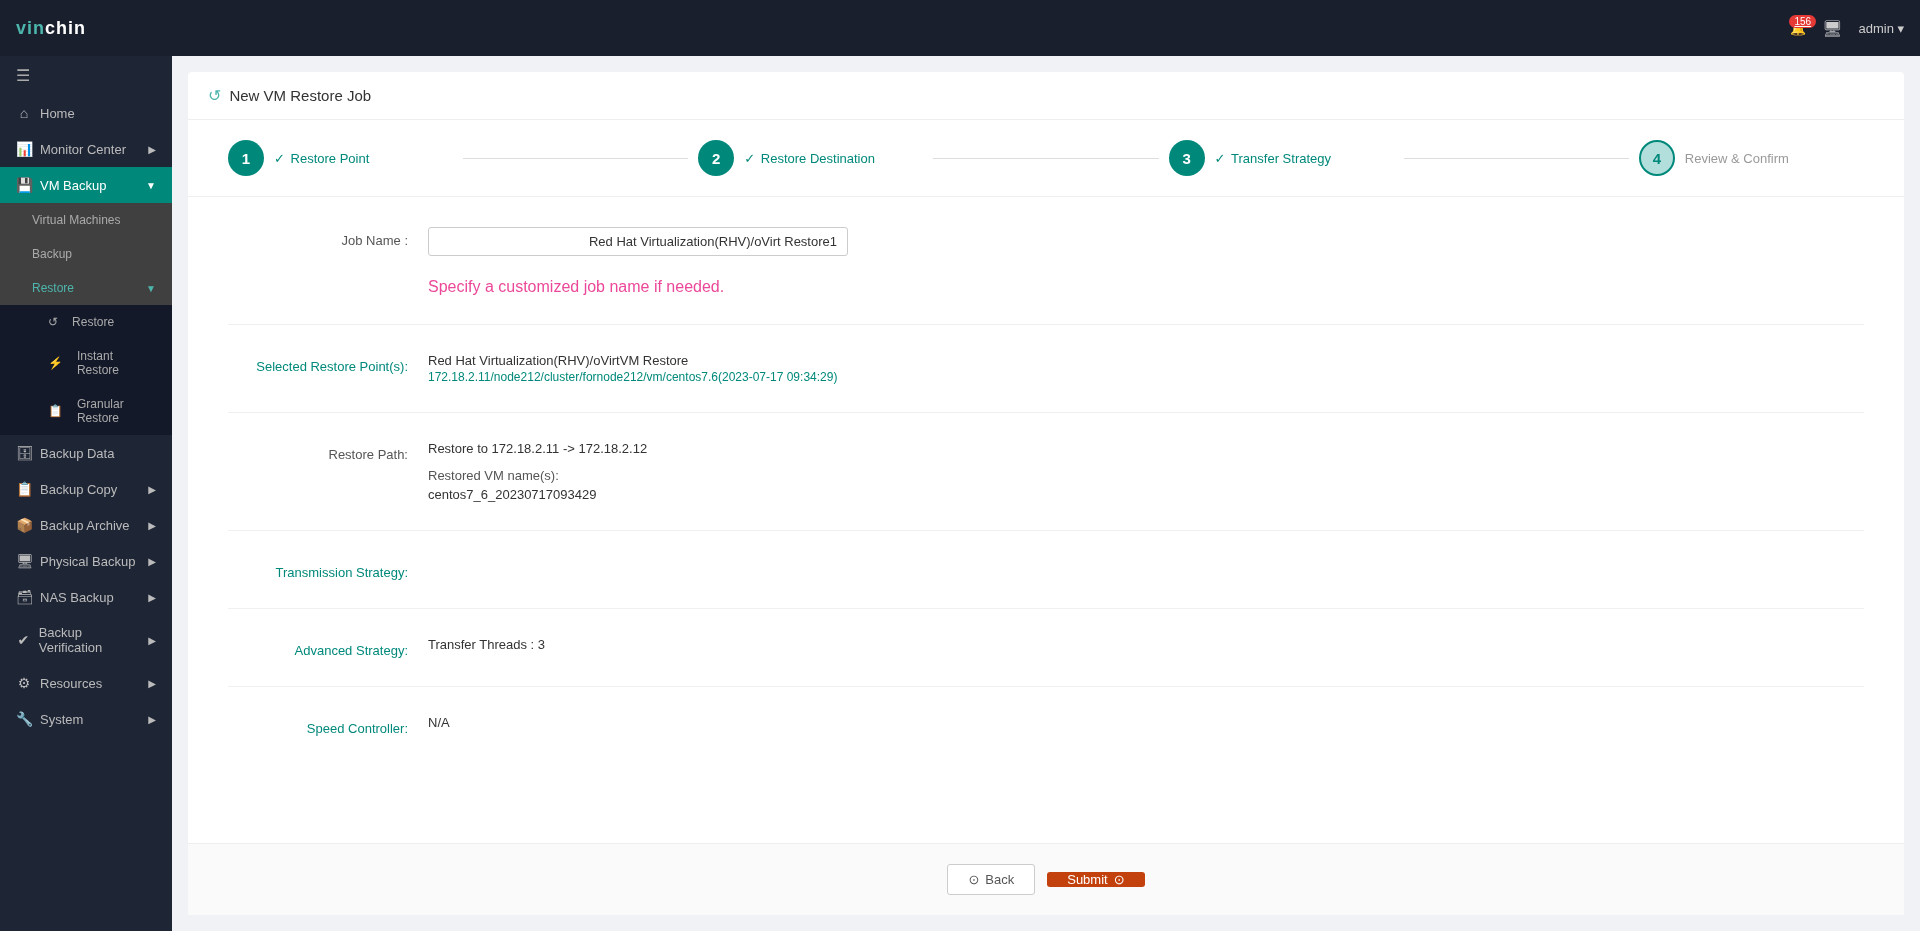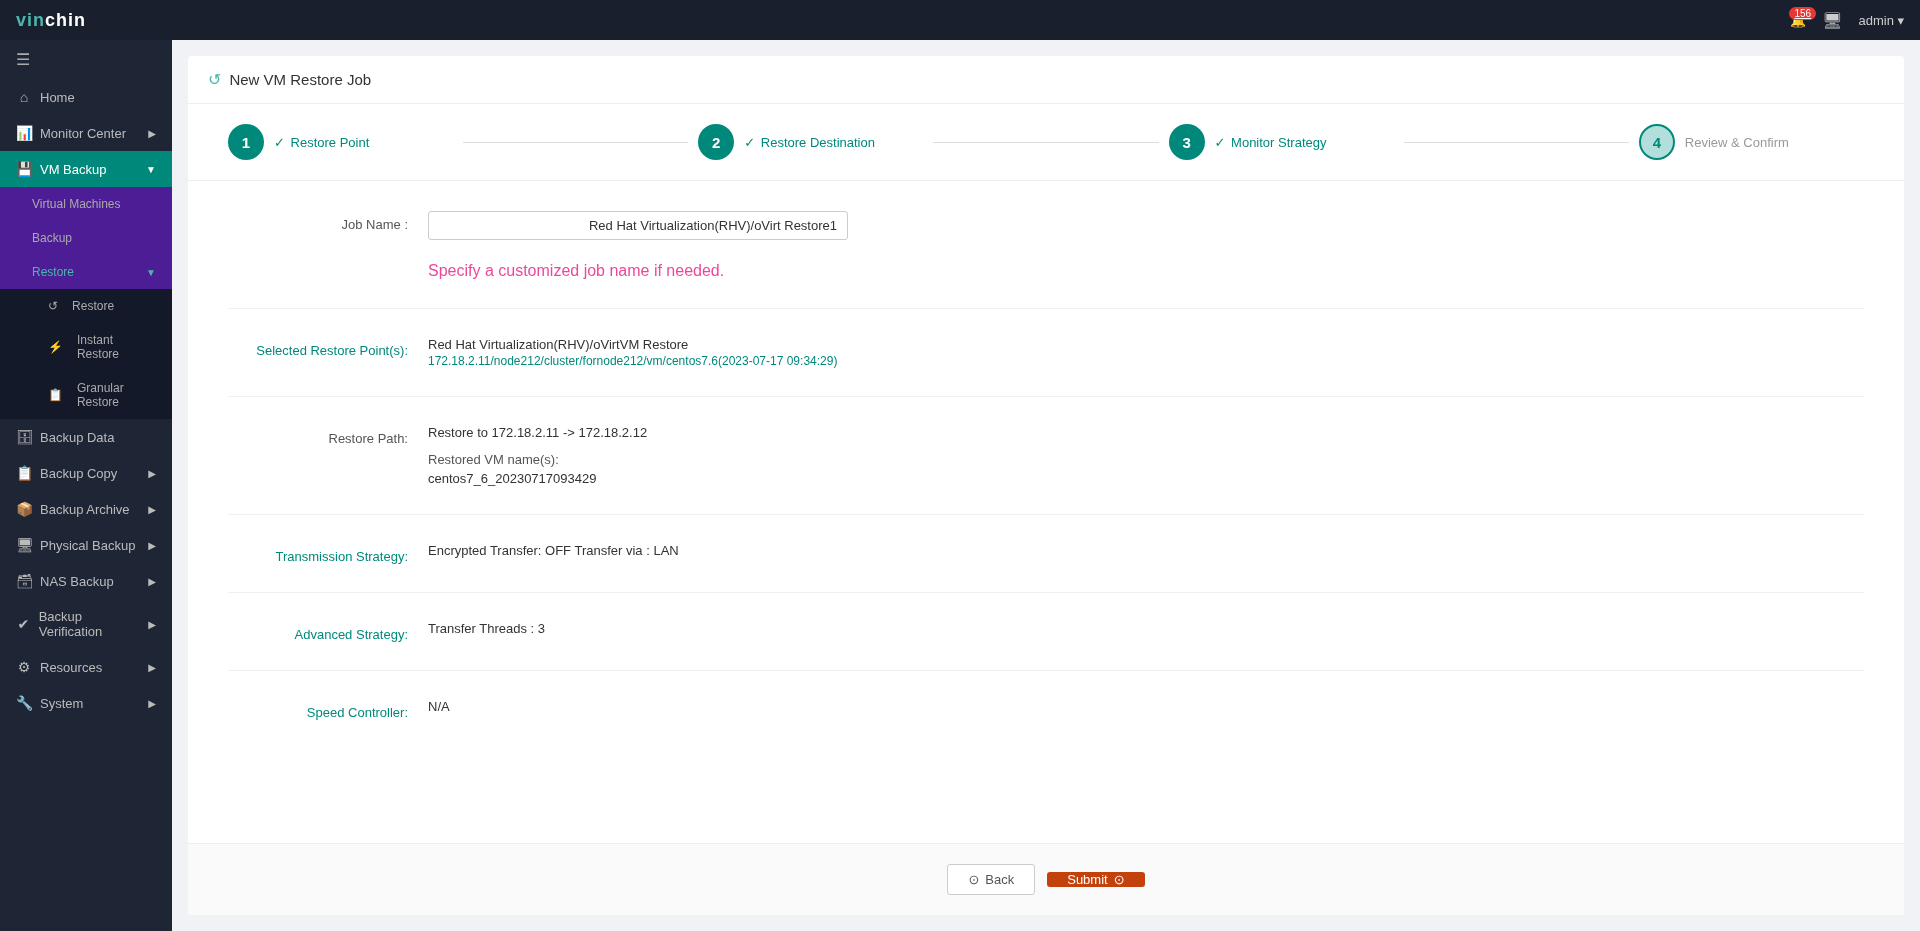--- a/index.html
+++ b/index.html
@@ -1,21 +1,21 @@
 <!DOCTYPE html>
 <html><head>
   <meta charset="utf-8">
   <style>
     * { box-sizing: border-box; margin: 0; padding: 0; }
     body { font-family: 'Segoe UI', Arial, sans-serif; font-size: 13px; background: #f0f2f5; display: flex; flex-direction: column; height: 100vh; overflow: hidden; }
 
     
     .topbar {
       background: #1a1f2e;
-      height: 40px;
+      height: 56px;
       display: flex;
       align-items: center;
       justify-content: space-between;
       padding: 0 16px;
       flex-shrink: 0;
     }
     .topbar-logo {
       color: #fff;
       font-size: 18px;
       font-weight: bold;
@@ -81,21 +81,21 @@
     }
     .sidebar-item.active {
       background: #00897b;
       color: #fff;
     }
     .sidebar-item .arrow {
       margin-left: auto;
       font-size: 10px;
     }
     .sidebar-sub {
-      background: #4c1d95;
+      background: #404040;
     }
     .sidebar-sub .sidebar-item {
       padding-left: 32px;
       font-size: 12px;
       color: #aaa;
     }
     .sidebar-sub .sidebar-item.active-sub {
       color: #4db6ac;
     }
     .sidebar-item-icon { font-size: 14px; width: 16px; text-align: center; }
@@ -404,21 +404,21 @@
             <span class="step-check">✓ </span><span>Restore Destination</span>
           </span>
         </div>
         <div class="step-connector"></div>
 
         <div class="wizard-step">
           <div class="step-circle done">
             <span>3</span>
           </div>
           <span class="step-label">
-            <span class="step-check">✓ </span><span>Monitor Strategy</span>
+            <span class="step-check">✓ </span><span>Transfer Strategy</span>
           </span>
         </div>
         <div class="step-connector"></div>
 
         <div class="wizard-step">
           <div class="step-circle current">
             <span>4</span>
           </div>
           <span class="step-label inactive">Review &amp; Confirm</span>
         </div>
@@ -447,21 +447,20 @@
           <div class="form-value">
             <div class="restore-path-line">Restore to 172.18.2.11 -&gt; 172.18.2.12</div>
             <div class="restore-vm-label">Restored VM name(s):</div>
             <div class="restore-vm-value">centos7_6_20230717093429</div>
           </div>
         </div>
 
 
         <div class="form-row">
           <div class="form-label colored">Transmission Strategy:</div>
-          <div class="form-value">Encrypted Transfer: OFF Transfer via : LAN</div>
         </div>
 
         <div class="form-row">
           <div class="form-label colored">Advanced Strategy:</div>
           <div class="form-value">Transfer Threads : 3</div>
         </div>
 
         <div class="form-row">
           <div class="form-label colored">Speed Controller:</div>
           <div class="form-value">N/A</div>

